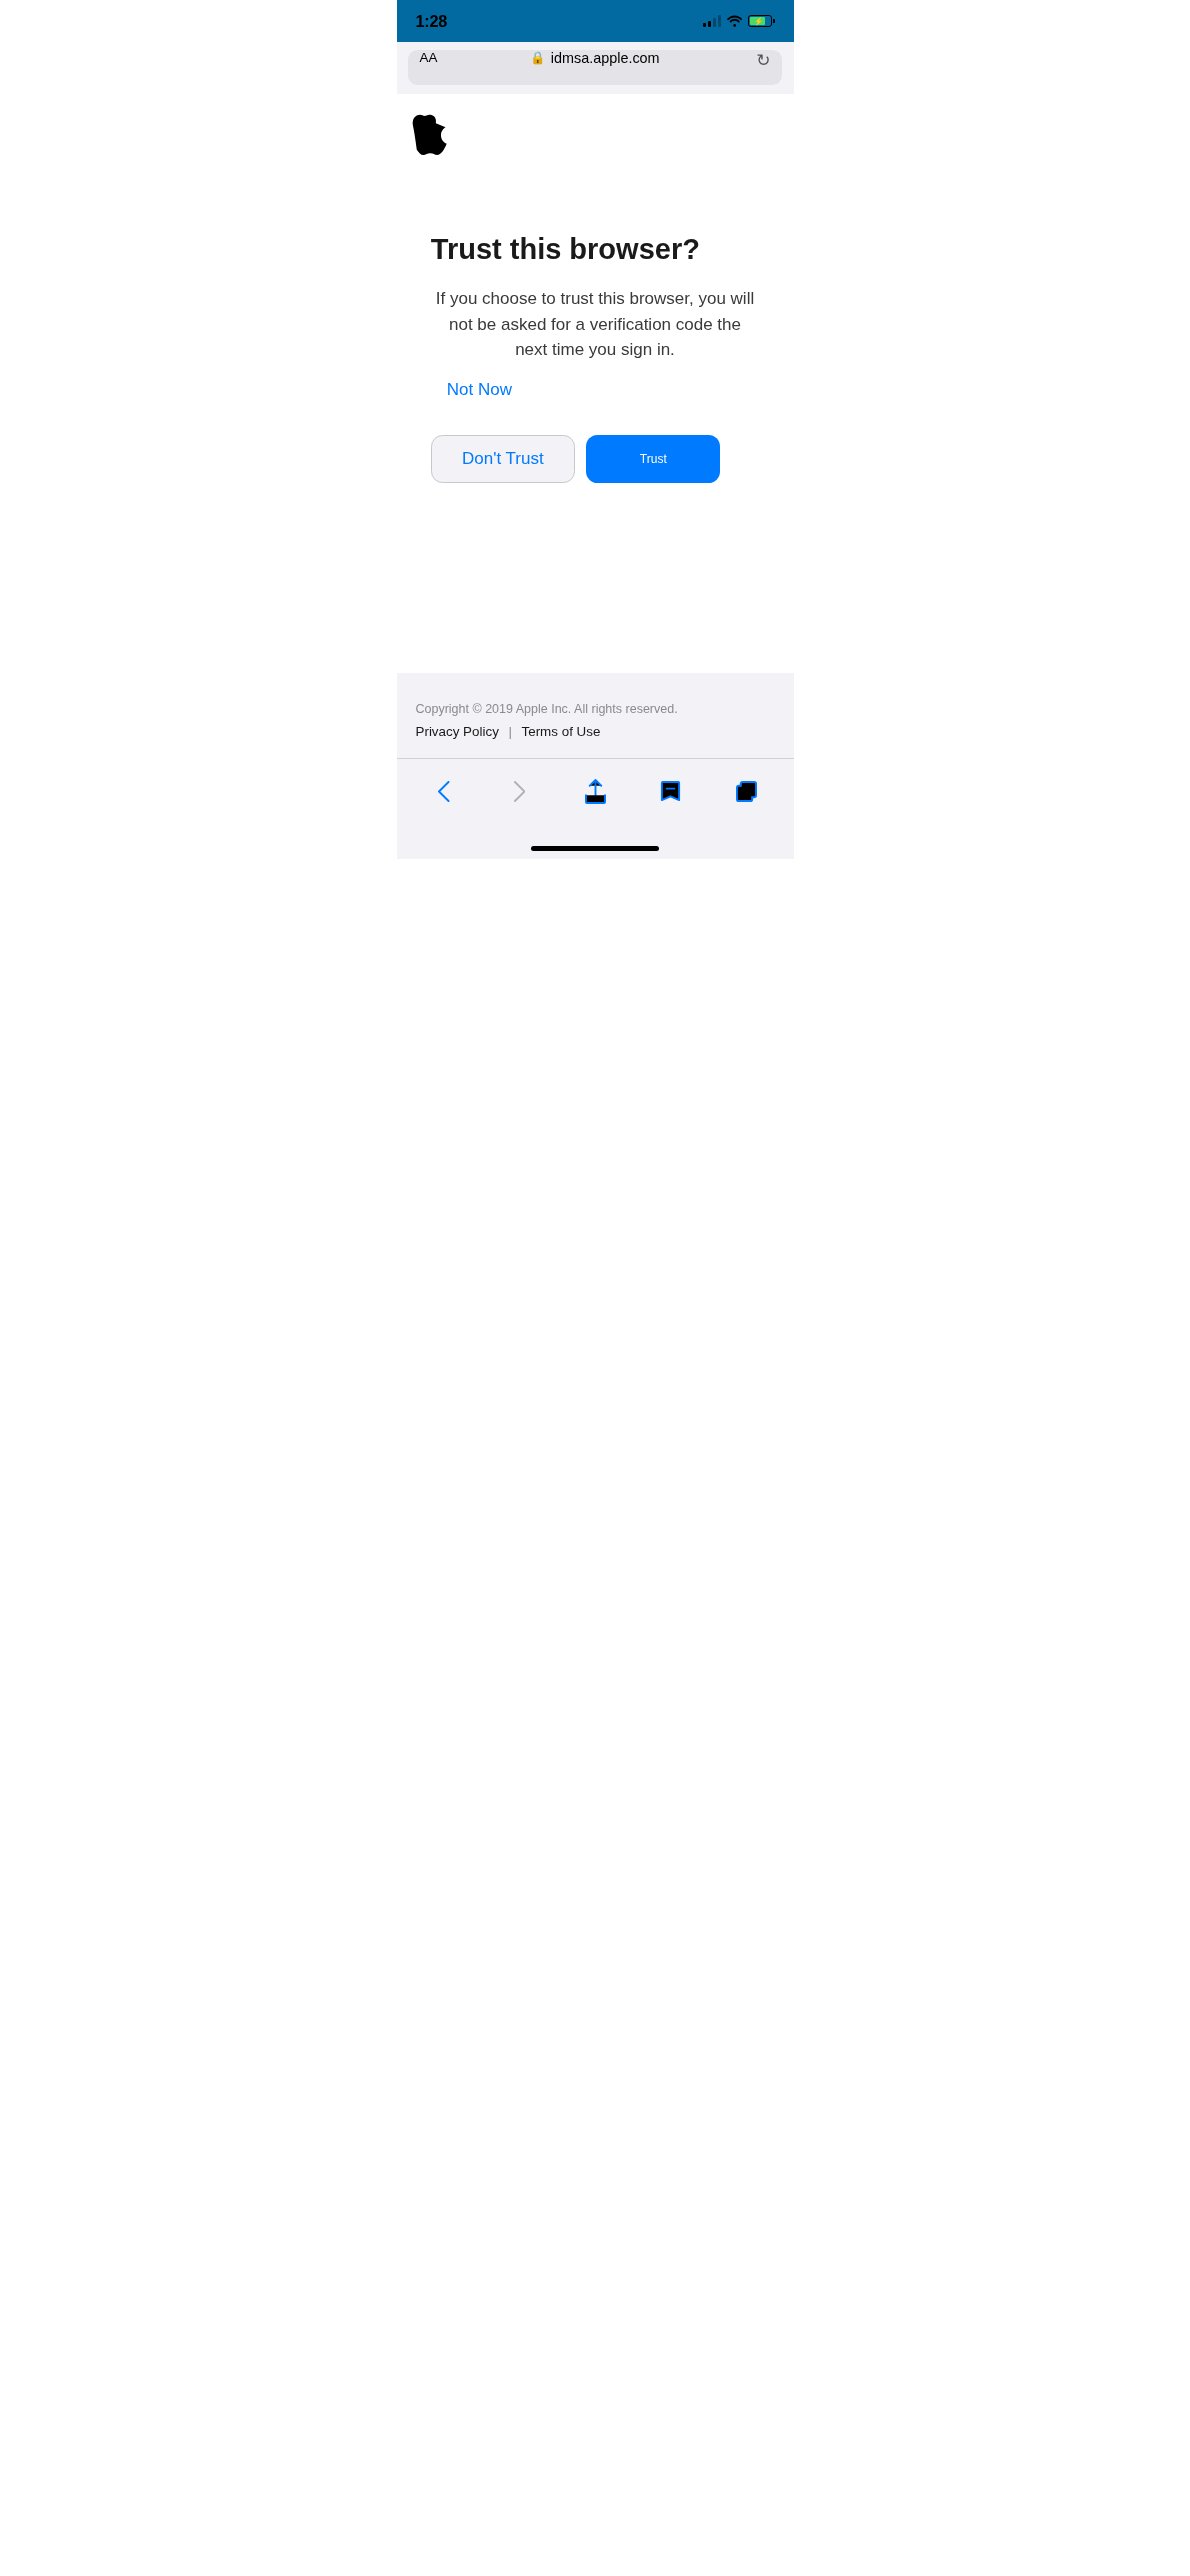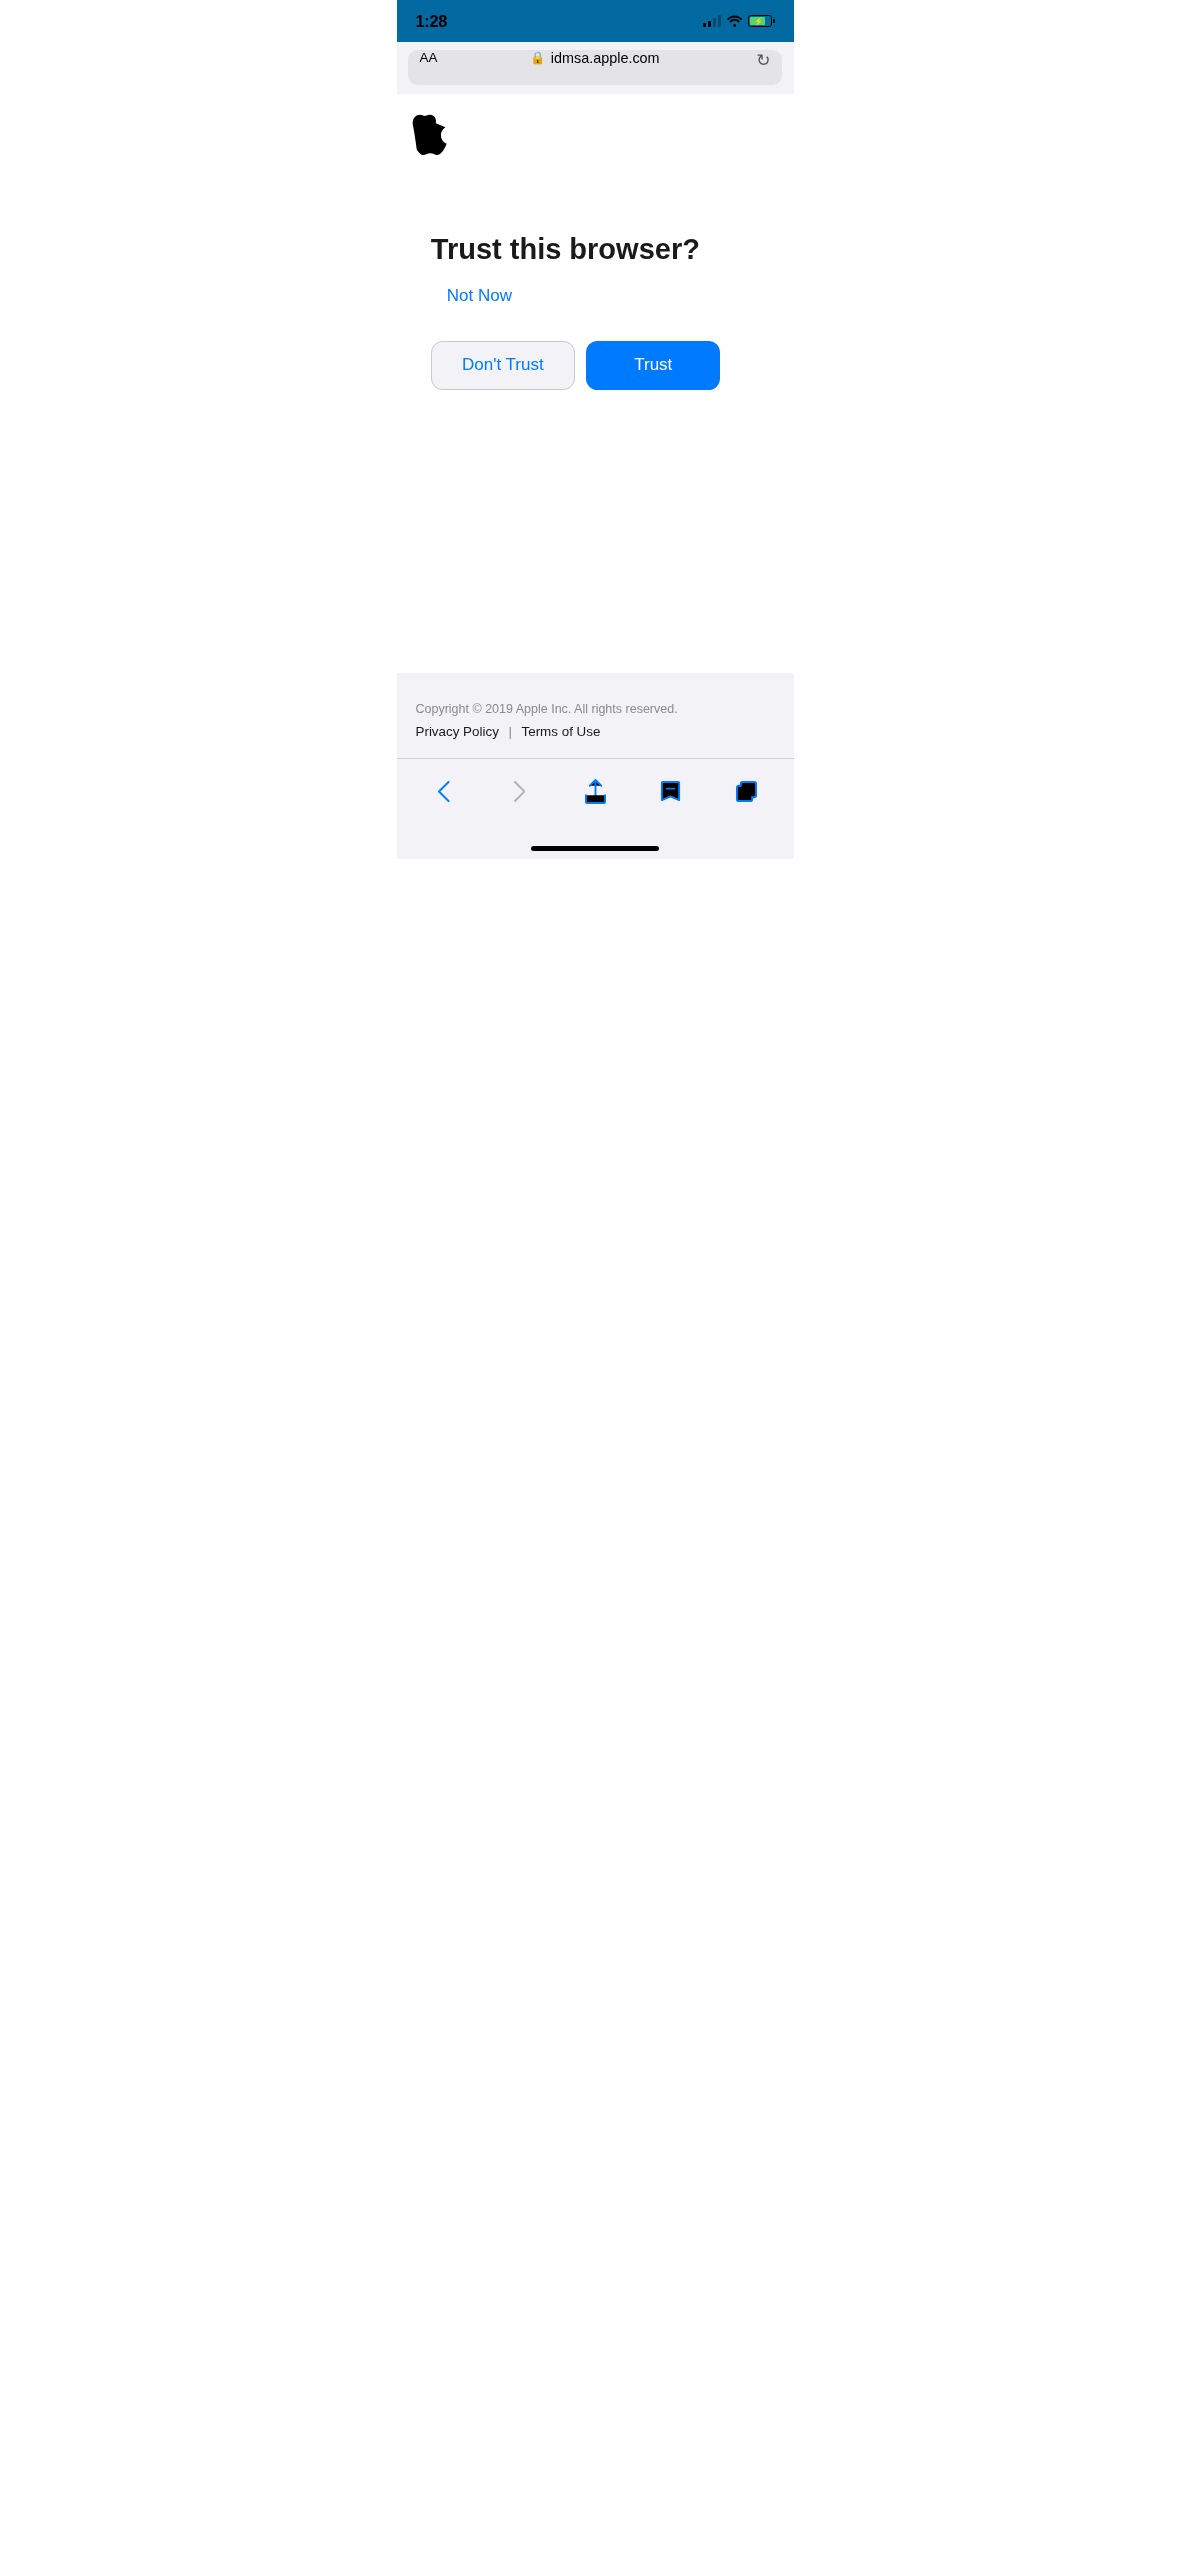--- a/index.html
+++ b/index.html
@@ -210,21 +210,21 @@
       padding: 13.4px 27px;
       min-width: 144px;
       cursor: pointer;
     }
 
     .btn-trust {
       background: #007aff;
       border: none;
       border-radius: 11.5px;
       color: #fff;
-      font-size: 17px;
+      font-size: 12px;
       font-weight: 500;
       padding: 13.4px 36px;
       min-width: 134px;
       cursor: pointer;
     }
 
     
     .footer {
       background: #f2f2f7;
       padding: 29px 19px 19px;
@@ -334,20 +334,21 @@
 </div>
 
 <div class="main-content">
 
   <svg class="apple-logo" viewBox="0 0 814 1000" fill="#888">
     <path d="M788.1 340.9c-5.8 4.5-108.2 62.2-108.2 190.5 0 148.4 130.3 200.9 134.2 202.2-.6 3.2-20.7 71.9-68.7 141.9-42.8 61.6-87.5 123.1-155.5 123.1s-85.5-39.5-164-39.5c-76 0-103.7 40.8-165.9 40.8s-105-57.8-155.5-127.4C46 411 7.3 281.3 7.3 259.4c0-4.5-.6-9-0.6-13.5v-5.1c0-131.1 86.3-200.1 171.1-200.1 45.2 0 82.7 29.6 110.9 29.6 26.9 0 69-31.5 122.7-31.5 49.2 0 149.2 31.5 149.2 149.2 0 26.9-2.6 45.2-2.6 56.7z"></path>
   </svg>
 
   <div class="trust-container">
     <h1 class="trust-title">Trust this browser?</h1>
+    <p class="trust-description">If you choose to trust this browser, you will not be asked for a verification code the next time you sign in.</p>
     <a class="not-now-link" href="#">Not Now</a>
 
     <div class="button-row">
       <button class="btn-dont-trust">Don't Trust</button>
       <button class="btn-trust">Trust</button>
     </div>
   </div>
 </div>
 
 <div class="footer">

